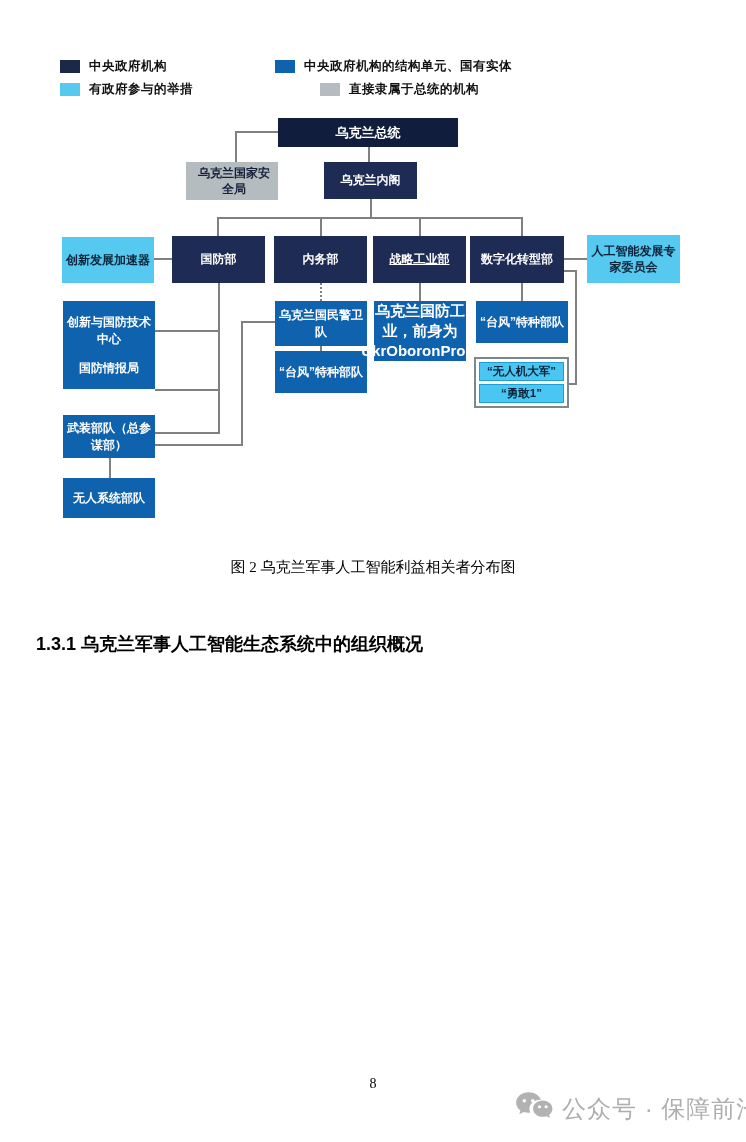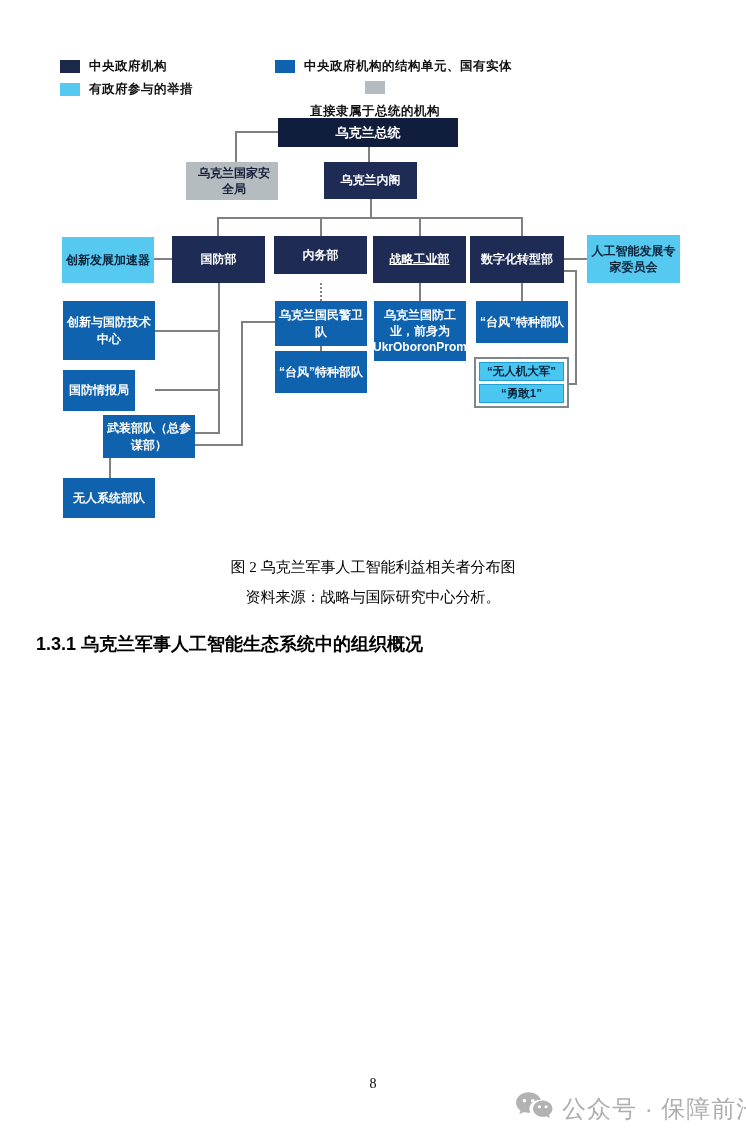--- a/index.html
+++ b/index.html
@@ -89,21 +89,21 @@
     <span class="legend-label">中央政府机构</span>
   </div>
   <div class="legend-item" style="left:60px; top:81px;">
     <span class="swatch sw-cyan"></span>
     <span class="legend-label">有政府参与的举措</span>
   </div>
   <div class="legend-item" style="left:275px; top:58px;">
     <span class="swatch sw-blue"></span>
     <span class="legend-label">中央政府机构的结构单元、国有实体</span>
   </div>
-  <div class="legend-item" style="left:310px; top:81px;flex-direction:column;">
+  <div class="legend-item" style="left:320px; top:81px;">
     <span class="swatch sw-gray"></span>
     <span class="legend-label">直接隶属于总统的机构</span>
   </div>
 
   <div class="con" style="left:236px; top:131px; width:42px; height:2px;"></div>
   <div class="con" style="left:235px; top:131px; width:2px; height:31px;"></div>
   <div class="con" style="left:368px; top:147px; width:2px; height:15px;"></div>
   <div class="con" style="left:370px; top:199px; width:2px; height:19px;"></div>
   <div class="con" style="left:218px; top:217px; width:305px; height:2px;"></div>
   <div class="con" style="left:217px; top:217px; width:2px; height:19px;"></div>
@@ -127,44 +127,43 @@
   <div class="con" style="left:575px; top:270px; width:2px; height:115px;"></div>
   <div class="con" style="left:568px; top:383px; width:9px; height:2px;"></div>
   <div class="con" style="left:109px; top:458px; width:2px; height:20px;"></div>
 
   <div class="node navy-dark" style="left:278px; top:118px; width:180px; height:29px; font-size:13px; font-weight:700;">乌克兰总统</div>
   <div class="node graybox" style="left:186px; top:162px; width:92px; height:38px;">乌克兰国家安全局</div>
   <div class="node navy" style="left:324px; top:162px; width:93px; height:37px;">乌克兰内阁</div>
 
   <div class="node cyan" style="left:62px; top:237px; width:92px; height:46px;">创新发展加速器</div>
   <div class="node navy" style="left:172px; top:236px; width:93px; height:47px;">国防部</div>
-  <div class="node navy" style="left:274px; top:236px; width:93px; height:38px;">内务部</div>
+  <div class="node navy" style="left:274px; top:236px; width:93px; height:47px;">内务部</div>
   <div class="node navy" style="left:373px; top:236px; width:93px; height:47px;text-decoration:underline;">战略工业部</div>
   <div class="node navy" style="left:470px; top:236px; width:94px; height:47px;">数字化转型部</div>
   <div class="node cyan" style="left:587px; top:235px; width:93px; height:48px;">人工智能发展专家委员会</div>
 
   <div class="node blue" style="left:63px; top:301px; width:92px; height:59px;">创新与国防技术中心</div>
-  <div class="node blue" style="left:63px; top:370px; width:72px; height:41px;">国防情报局</div>
-  <div class="node blue" style="left:63px; top:415px; width:92px; height:43px;margin-left:40px;">武装部队（总参谋部）</div>
+  <div class="node blue" style="left:63px; top:348px; width:92px; height:41px;">国防情报局</div>
+  <div class="node blue" style="left:63px; top:415px; width:92px; height:43px;">武装部队（总参谋部）</div>
   <div class="node blue" style="left:63px; top:478px; width:92px; height:40px;">无人系统部队</div>
 
   <div class="node blue" style="left:275px; top:301px; width:92px; height:45px;">乌克兰国民警卫队</div>
   <div class="node blue" style="left:275px; top:351px; width:92px; height:42px;">“台风”特种部队</div>
 
-  <div class="node blue" style="left:374px; top:301px; width:92px; height:60px; font-size:12px;">乌克兰国防工业，前身为UkrOboronProm</div>
+  <div class="node blue" style="left:374px; top:301px; width:92px; height:60px; font-size:15px;">乌克兰国防工业，前身为UkrOboronProm</div>
 
   <div class="node blue" style="left:476px; top:301px; width:92px; height:42px;">“台风”特种部队</div>
 
   <div class="group-frame">
     <div class="mini">“无人机大军”</div>
     <div class="mini">“勇敢1”</div>
   </div>
 
   <div class="caption" style="top:558px;">图 2 乌克兰军事人工智能利益相关者分布图</div>
-  <div class="caption" style="top:588px;">资料来源：战略与国际研究中心分析。</div>
 
   <div class="bodytext">
     <div class="section-heading">1.3.1 乌克兰军事人工智能生态系统中的组织概况</div>
   </div>
 
   <div class="page-number">8</div>
 
   <div class="watermark">
     <span>
       <svg width="40" height="34" viewBox="0 0 38 32">

